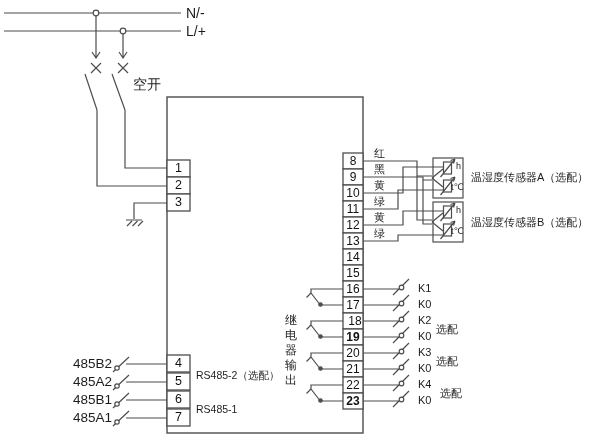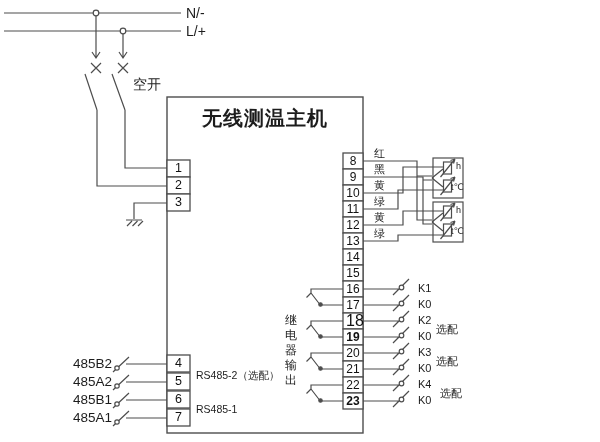--- a/index.html
+++ b/index.html
@@ -136,21 +136,20 @@
           <rect x="343" y="377" width="20" height="16"></rect>
           <rect x="343" y="393" width="20" height="16"></rect>
     </g>
   </g>
 </svg>
 
 <div class="lbl" style="left:186px;top:5px;font-size:14px;">N/-</div>
 <div class="lbl" style="left:186px;top:23px;font-size:14px;">L/+</div>
 <div class="lbl" style="left:133px;top:76px;font-size:14px;">空开</div>
 
-<div class="lbl ctr" style="left:167px;top:106px;width:196px;font-size:20px;font-weight:bold;letter-spacing:1px;">无线测温主机</div>
 
 
 <div class="term" style="left:167px;top:160px;width:23px;line-height:17px;">1</div>
 <div class="term" style="left:167px;top:177px;width:23px;line-height:17px;">2</div>
 <div class="term" style="left:167px;top:194px;width:23px;line-height:17px;">3</div>
 
 <div class="term" style="left:167px;top:355px;width:23px;line-height:17px;">4</div>
 <div class="term" style="left:167px;top:373px;width:23px;line-height:17px;">5</div>
 <div class="term" style="left:167px;top:391px;width:23px;line-height:17px;">6</div>
 <div class="term" style="left:167px;top:409px;width:23px;line-height:17px;">7</div>
@@ -166,39 +165,41 @@
 <div class="term" style="left:343px;top:153px;width:20px;line-height:16px;font-size:12px;">8</div>
 <div class="term" style="left:343px;top:169px;width:20px;line-height:16px;font-size:12px;">9</div>
 <div class="term" style="left:343px;top:185px;width:20px;line-height:16px;font-size:12px;">10</div>
 <div class="term" style="left:343px;top:201px;width:20px;line-height:16px;font-size:12px;">11</div>
 <div class="term" style="left:343px;top:217px;width:20px;line-height:16px;font-size:12px;">12</div>
 <div class="term" style="left:343px;top:233px;width:20px;line-height:16px;font-size:12px;">13</div>
 <div class="term" style="left:343px;top:249px;width:20px;line-height:16px;font-size:12px;">14</div>
 <div class="term" style="left:343px;top:265px;width:20px;line-height:16px;font-size:12px;">15</div>
 <div class="term" style="left:343px;top:281px;width:20px;line-height:16px;font-size:12px;">16</div>
 <div class="term" style="left:343px;top:297px;width:20px;line-height:16px;font-size:12px;">17</div>
-<div class="term" style="left:343px;top:313px;width:24px;line-height:16px;font-size:16px;">18</div>
+<div class="term" style="left:343px;top:313px;width:24px;line-height:16px;font-size:12px;">18</div>
 <div class="term" style="left:343px;top:329px;width:20px;line-height:16px;font-size:12px;font-weight:bold;">19</div>
 <div class="term" style="left:343px;top:345px;width:20px;line-height:16px;font-size:12px;">20</div>
 <div class="term" style="left:343px;top:361px;width:20px;line-height:16px;font-size:12px;">21</div>
 <div class="term" style="left:343px;top:377px;width:20px;line-height:16px;font-size:12px;">22</div>
 <div class="term" style="left:343px;top:393px;width:20px;line-height:16px;font-size:12px;font-weight:bold;">23</div>
 
 <div class="lbl" style="left:374px;top:147px;font-size:11px;">红</div>
 <div class="lbl" style="left:374px;top:163px;font-size:11px;">黑</div>
 <div class="lbl" style="left:374px;top:179px;font-size:11px;">黄</div>
 <div class="lbl" style="left:374px;top:195px;font-size:11px;">绿</div>
 <div class="lbl" style="left:374px;top:211px;font-size:11px;">黄</div>
 <div class="lbl" style="left:374px;top:227px;font-size:11px;">绿</div>
 
 <div class="lbl" style="left:456px;top:161px;font-size:9px;">h</div>
 <div class="lbl" style="left:451px;top:182px;font-size:9px;">t℃</div>
 <div class="lbl" style="left:456px;top:205px;font-size:9px;">h</div>
 <div class="lbl" style="left:451px;top:226px;font-size:9px;">t℃</div>
 
+<div class="lbl" style="left:471px;top:171px;font-size:11px;">温湿度传感器A（选配）</div>
+<div class="lbl" style="left:471px;top:216px;font-size:11px;">温湿度传感器B（选配）</div>
 
 <div class="vtext" style="left:284px;top:313px;width:14px;font-size:12px;line-height:15px;">继电器输出</div>
 
 <div class="lbl" style="left:418px;top:282px;font-size:11px;">K1</div>
 <div class="lbl" style="left:418px;top:298px;font-size:11px;">K0</div>
 <div class="lbl" style="left:418px;top:314px;font-size:11px;">K2</div>
 <div class="lbl" style="left:418px;top:330px;font-size:11px;">K0</div>
 <div class="lbl" style="left:418px;top:346px;font-size:11px;">K3</div>
 <div class="lbl" style="left:418px;top:362px;font-size:11px;">K0</div>
 <div class="lbl" style="left:418px;top:378px;font-size:11px;">K4</div>

